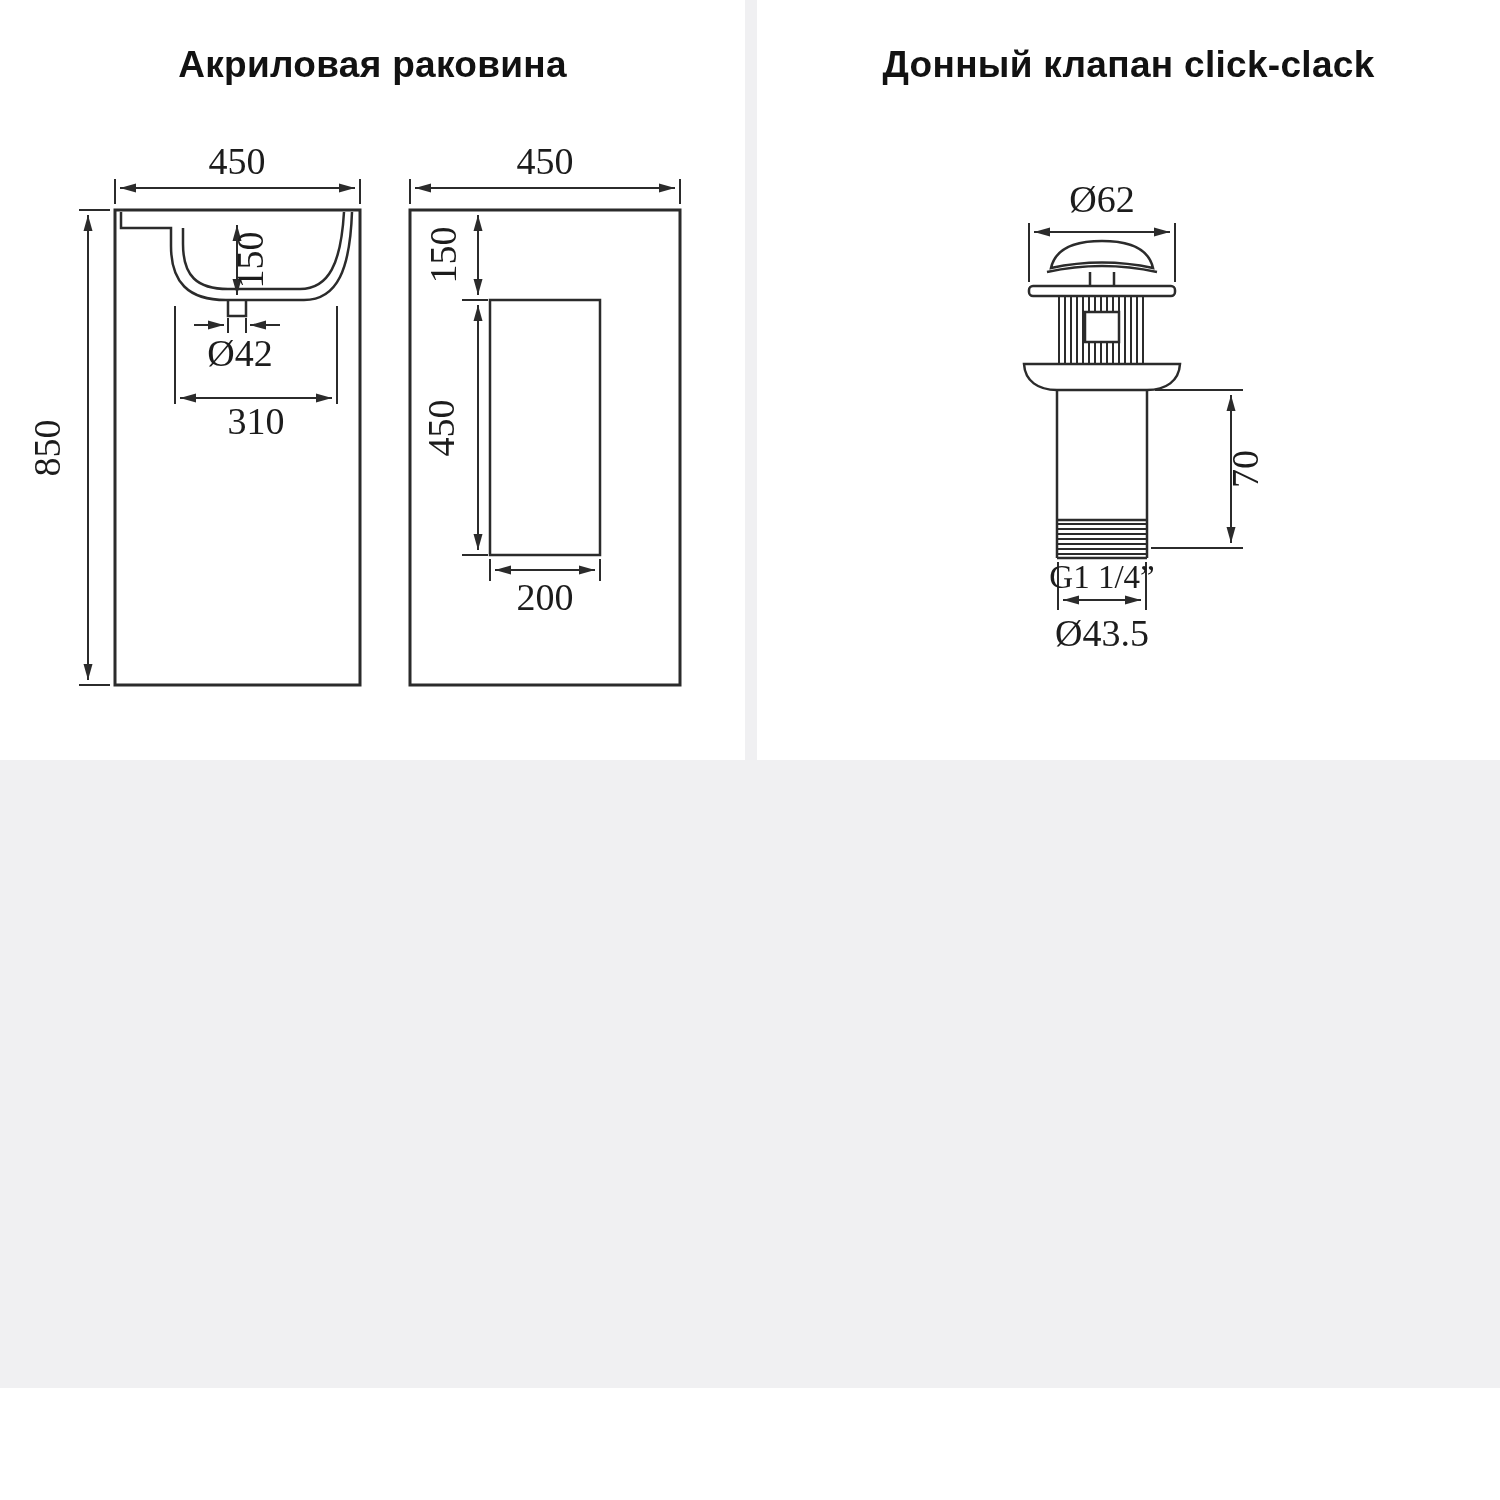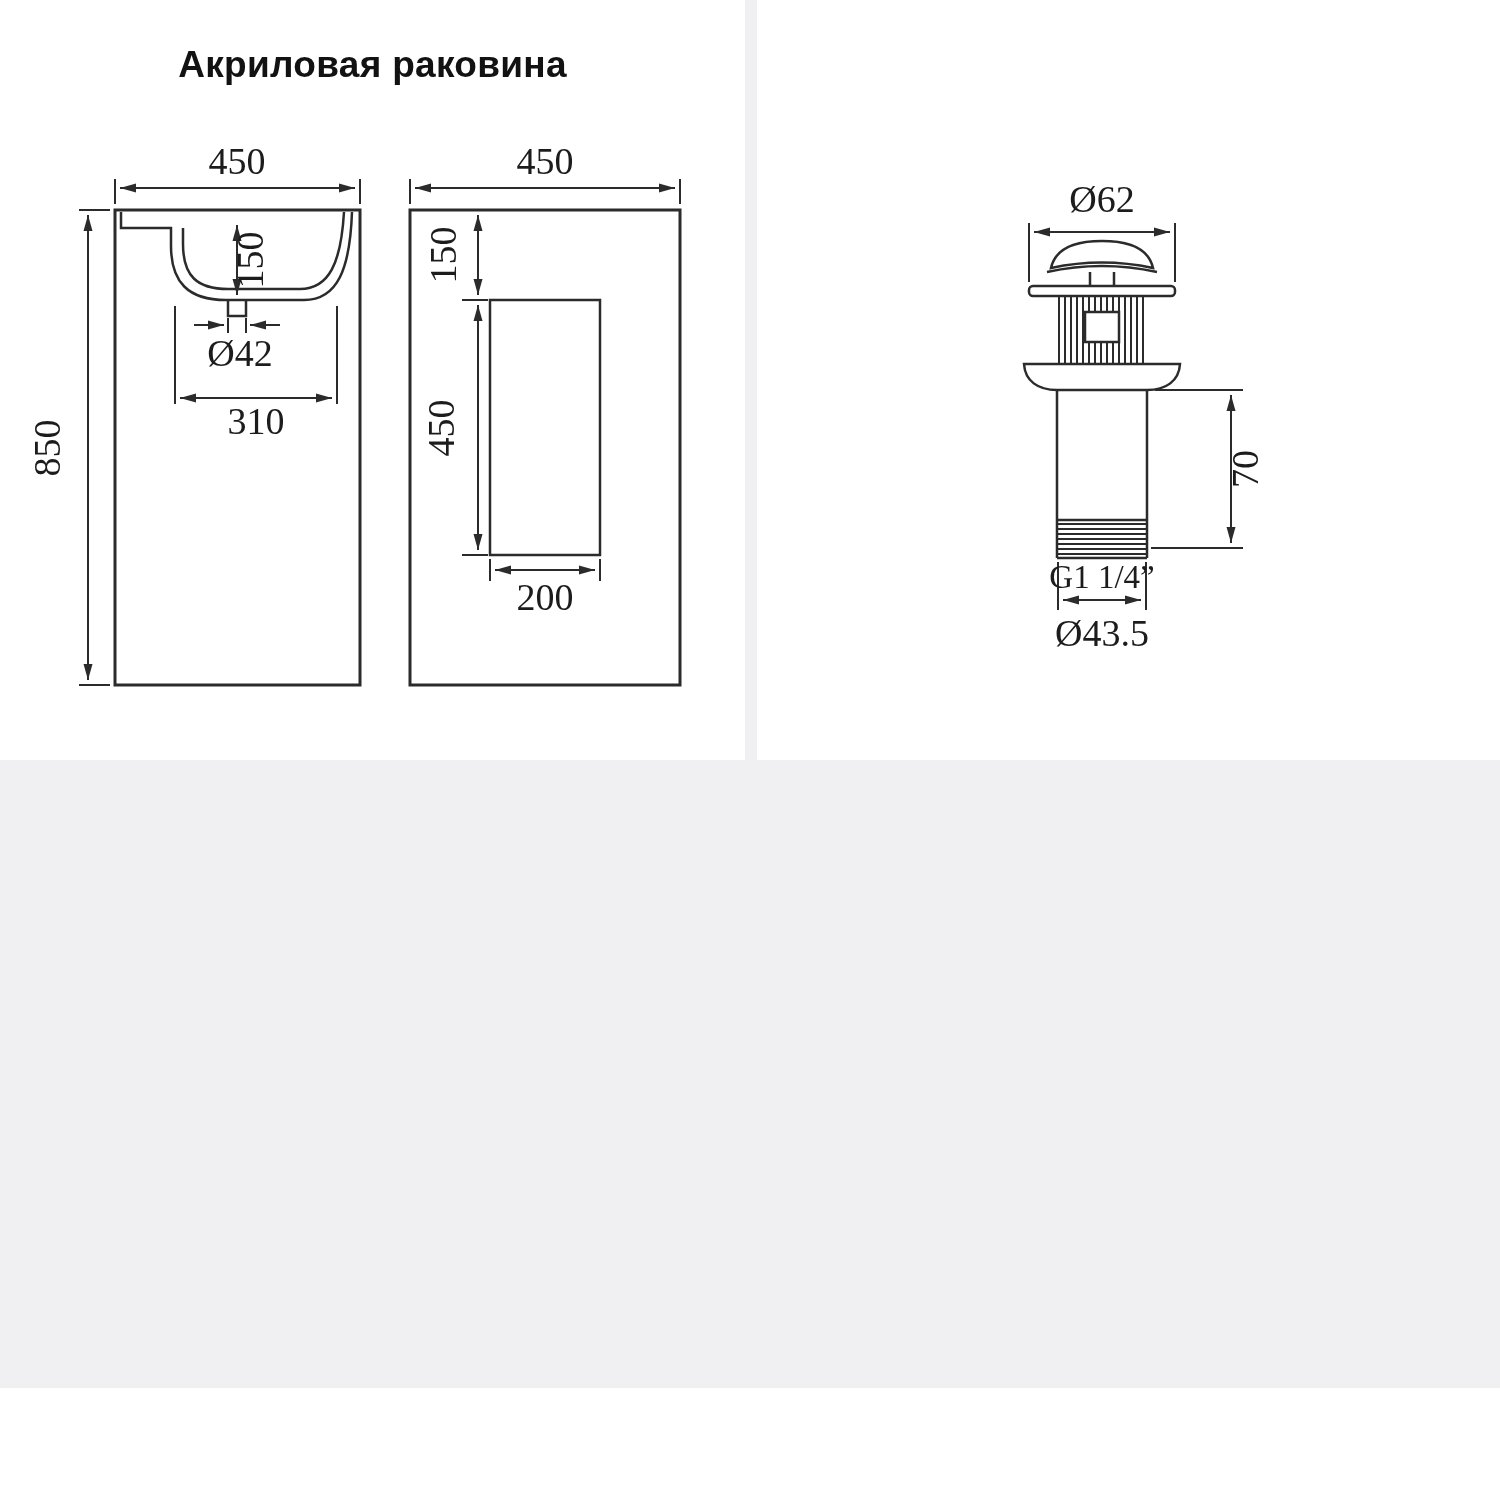--- a/index.html
+++ b/index.html
@@ -103,20 +103,21 @@
       <text x="545" y="174" text-anchor="middle" class="dim-num">450</text>
       <text x="456" y="255" text-anchor="middle" transform="rotate(-90 456 255)" class="dim-num">150</text>
       <text x="454" y="428" text-anchor="middle" transform="rotate(-90 454 428)" class="dim-num">450</text>
       <text x="545" y="610" text-anchor="middle" class="dim-num">200</text>
     </svg>
   </section>
 
   <div class="divider"></div>
 
   <section class="panel panel-right">
+    <h2 class="panel-title">Донный клапан click-clack</h2>
 
     <svg viewBox="0 0 743 760">
       <defs>
         <marker id="arrR" viewBox="0 0 16 12" refX="16" refY="6" markerWidth="16" markerHeight="12" markerUnits="userSpaceOnUse" orient="auto-start-reverse">
           <path d="M0 1.5 L16 6 L0 10.5 Z" fill="#2b2b2b"></path>
         </marker>
       </defs>
 
       <g stroke="#2b2b2b" fill="none" stroke-width="2.5">
         <path d="M294 268 Q300 241 345 241 Q390 241 396 268 Q345 257 294 268 Z"></path>

